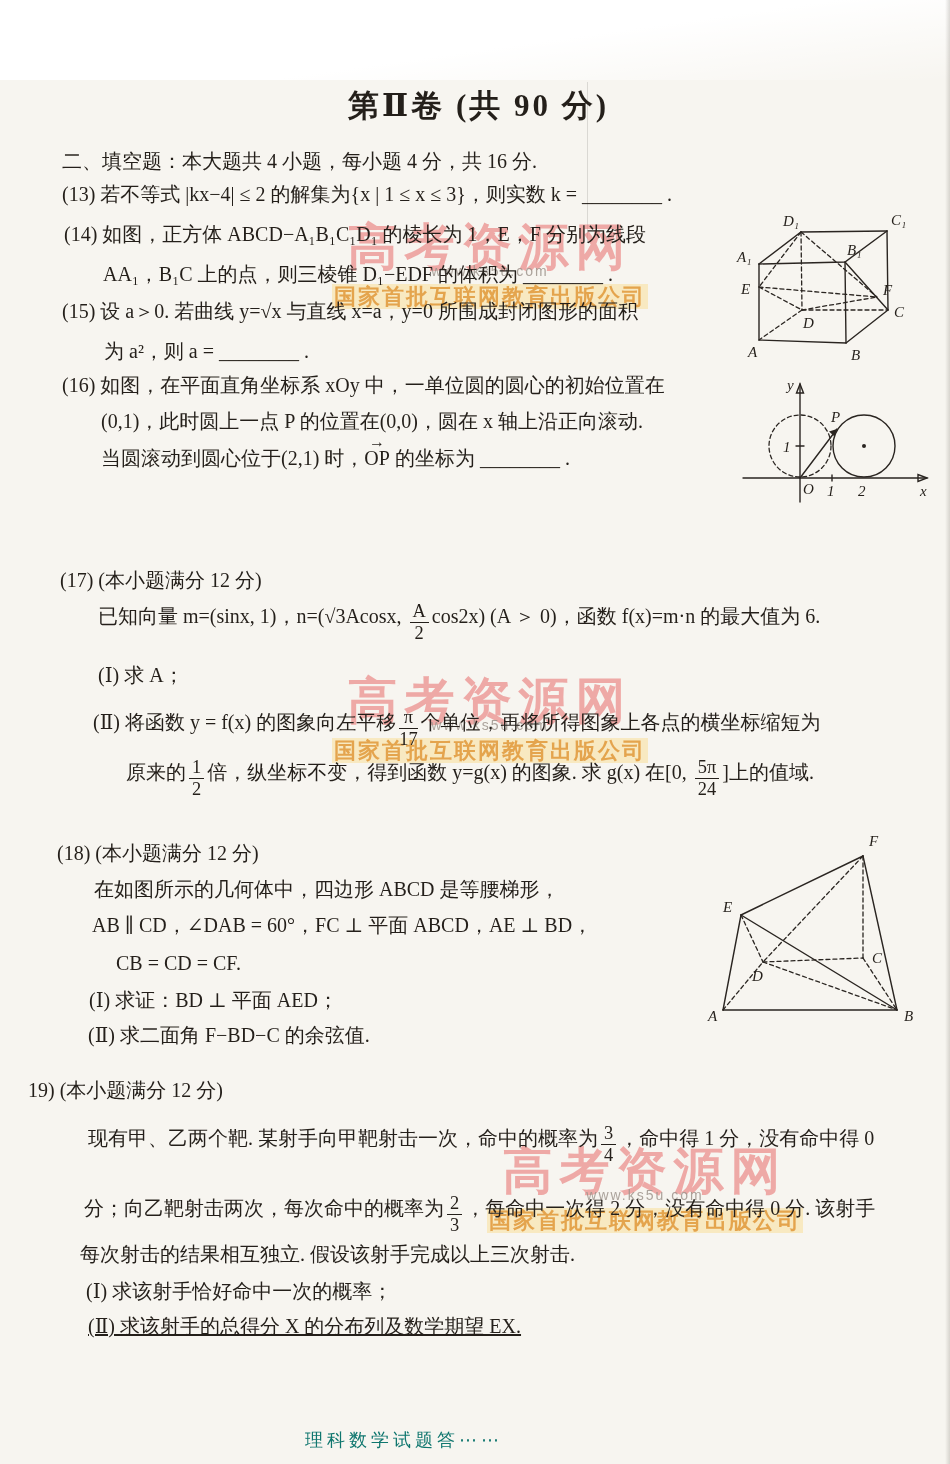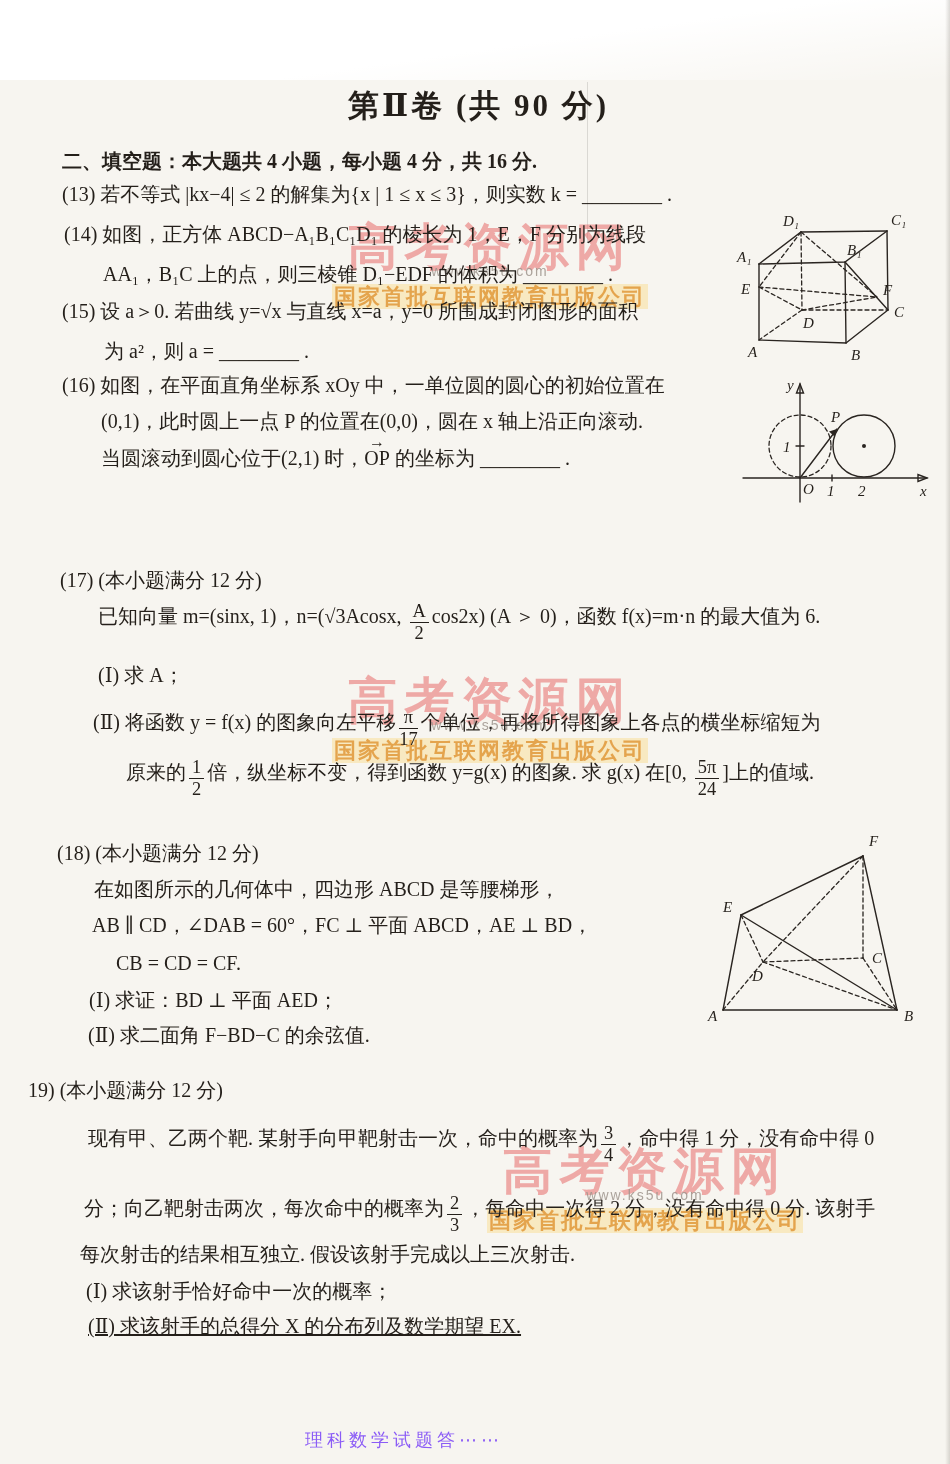--- a/index.html
+++ b/index.html
@@ -10,39 +10,39 @@
     color:#241f1a;
   }
   .scan-top{position:absolute;left:0;top:0;width:100%;height:80px;z-index:0;
     background:linear-gradient(172deg,#ffffff 55%,rgba(255,255,255,0) 100%);}
   .edge-r{position:absolute;right:0;top:0;width:5px;height:100%;z-index:3;
     background:linear-gradient(to right,rgba(0,0,0,0),rgba(120,114,105,.25));}
   .crease{position:absolute;left:587px;top:82px;width:1px;height:160px;z-index:1;
     background:rgba(120,115,108,.22);}
   .ln{position:absolute;white-space:nowrap;font-size:20px;line-height:1.3;z-index:2;}
   .title{font-size:31px;letter-spacing:3px;font-weight:600;}
-  .head{font-weight:700;}
+  .head{font-weight:400;}
   
   .frac{display:inline-block;text-align:center;vertical-align:-0.85em;line-height:1.02;margin:0 3px;font-size:0.92em;}
   .fnum{display:block;padding:0 3px 1px;border-bottom:1.5px solid #241f1a;}
   .fden{display:block;padding-top:1px;}
   
   .vec{position:relative;display:inline-block;}
   .vec-arrow{position:absolute;top:-0.70em;left:50%;transform:translateX(-50%);font-size:0.8em;line-height:1;}
   
   .wm{position:absolute;z-index:1;text-align:center;
       font-family:"Liberation Sans","DejaVu Sans",sans-serif;}
   .wm-brand{font-size:50px;font-weight:bold;letter-spacing:7px;line-height:1.02;
       color:rgba(231,106,106,.55);}
   .wm-url{font-size:14px;letter-spacing:2px;margin-top:-10px;
       color:rgba(158,148,140,.85);}
   .wm-slogan{font-size:22px;letter-spacing:2px;margin-top:3px;color:rgba(224,152,56,.85);}
   .wm-slogan span{background:rgba(248,219,135,.45);padding:0 2px;font-weight:bold;}
   .footer{position:absolute;left:305px;top:1428px;z-index:2;font-size:18px;
-      letter-spacing:4px;color:#8b5cf6;filter:blur(.6px);}
+      letter-spacing:4px;color:#0f766e;filter:blur(.6px);}
   svg{position:absolute;z-index:2;overflow:visible;}
   svg text{font-family:"Liberation Serif","DejaVu Serif",serif;font-style:italic;font-size:15px;fill:#241f1a;}
   .e{stroke:#2a2521;stroke-width:1.4;fill:none;stroke-linecap:round;}
   .d{stroke:#2a2521;stroke-width:1.3;fill:none;stroke-dasharray:4 3;stroke-linecap:round;}
 </style>
 </head>
 <body>
 
 <div id="page">
   <div class="scan-top"></div>

